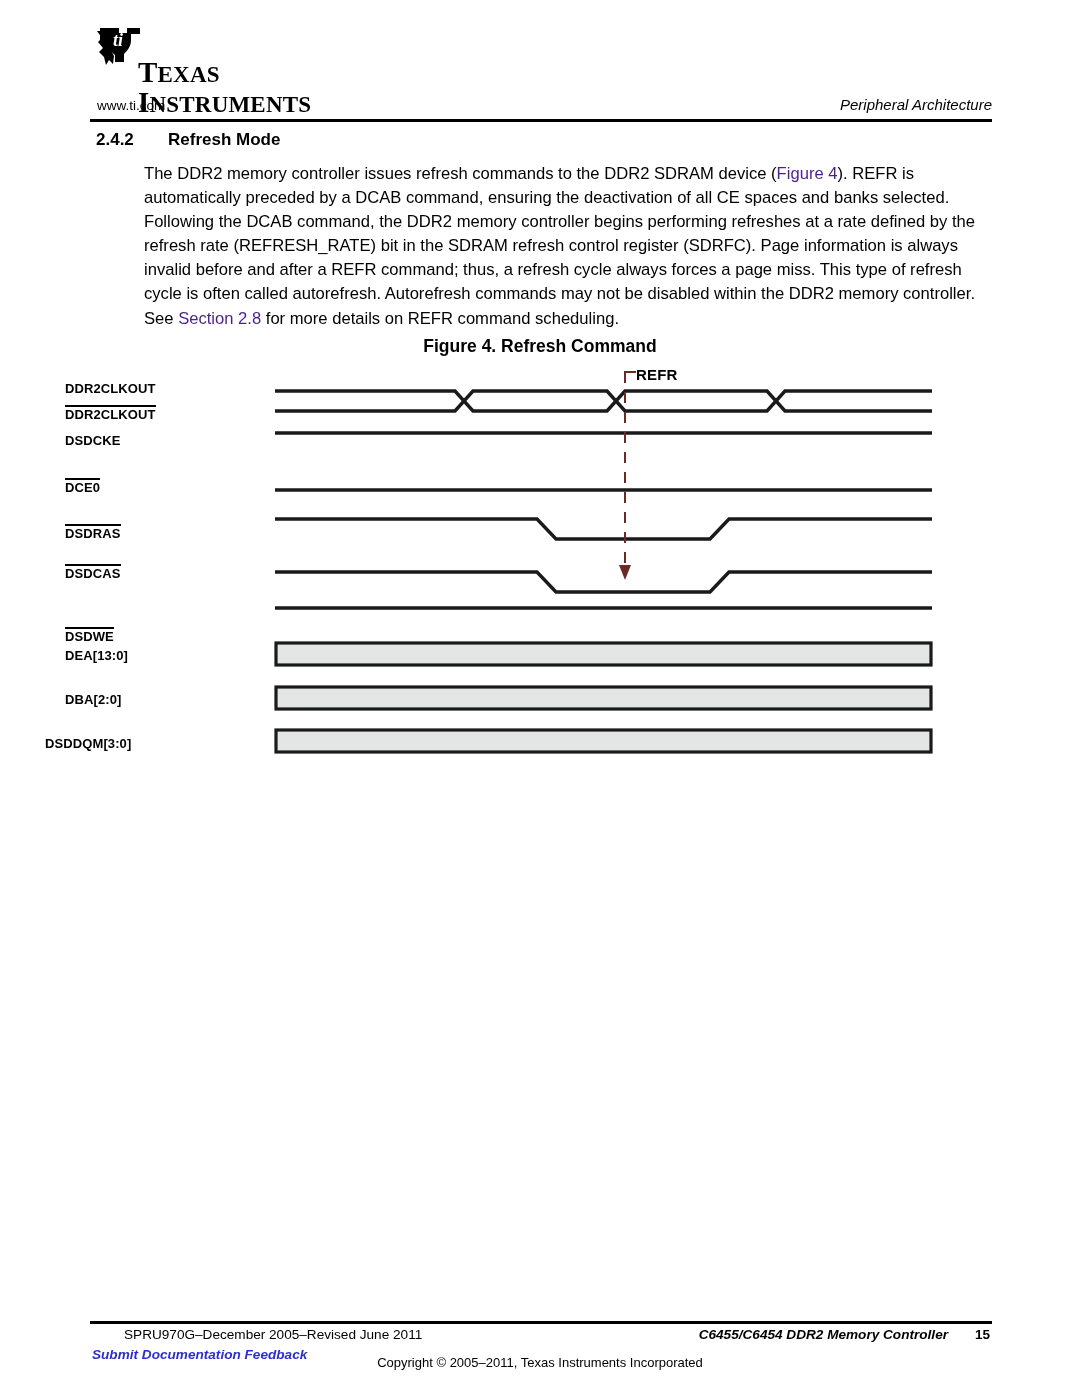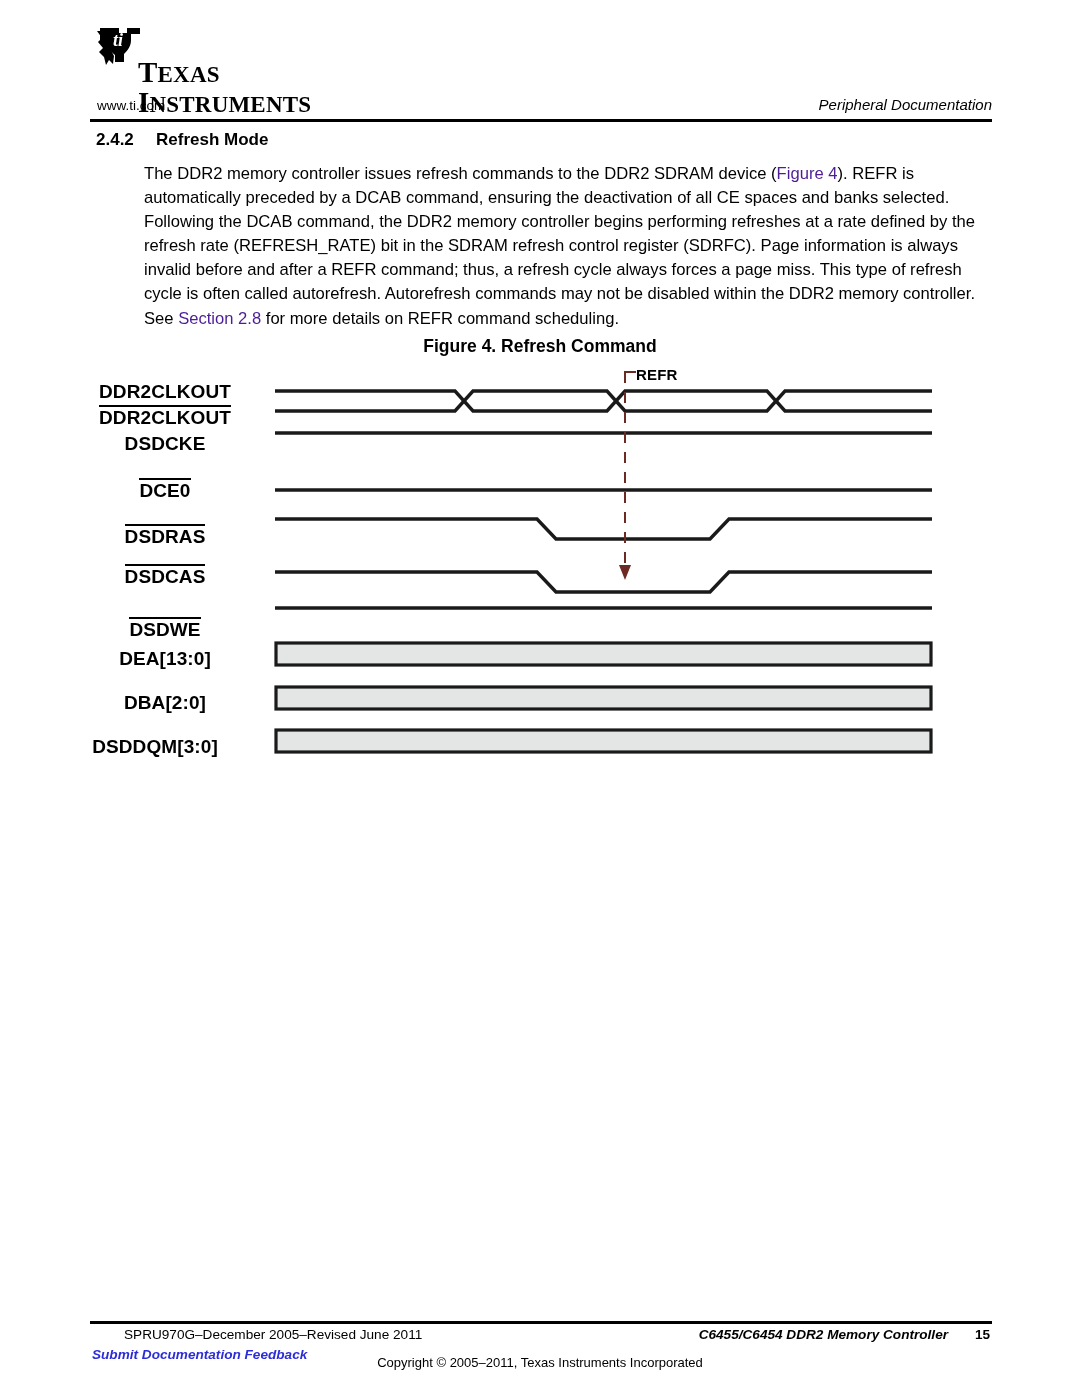--- a/index.html
+++ b/index.html
@@ -80,21 +80,21 @@
   
   .sec-num {
     position: absolute;
     left: 96px;
     top: 130px;
     font-size: 17px;
     font-weight: bold;
   }
   .sec-title {
     position: absolute;
-    left: 156px;
+    left: 168px;
     top: 130px;
     font-size: 17px;
     font-weight: bold;
   }
 
   
   .body-par {
     position: absolute;
     left: 144px;
     top: 162px;
@@ -122,22 +122,22 @@
   
   .figure {
     position: absolute;
     left: 0px;
     top: 360px;
     width: 1080px;
     height: 420px;
   }
   .sig-label {
     position: absolute;
-    text-align: center;
-    font-size: 19px;
+    text-align: left;
+    font-size: 13px;
     font-weight: bold;
     white-space: nowrap;
     letter-spacing: 0.1px;
   }
   .ovl {
     border-top: 2px solid #000;
     padding-top: 0px;
     display: inline-block;
     line-height: 1.18;
   }
@@ -216,21 +216,21 @@
                L2,28 L6,24 L1,18 L5,14 Z" fill="#000"></path>
       <text x="16" y="22" font-family="Liberation Serif, serif" font-style="italic" font-weight="bold" font-size="18" fill="#ffffff">ti</text>
     </svg>
     <div class="logo-text">
       <div class="logo-line"><span class="cap">T</span><span>EXAS</span></div>
       <div class="logo-line"><span class="cap">I</span><span>NSTRUMENTS</span></div>
     </div>
   </div>
 
   <div class="hdr-left">www.ti.com</div>
-  <div class="hdr-right">Peripheral Documentation</div>
+  <div class="hdr-right">Peripheral Architecture</div>
   <div class="hdr-rule"></div>
 
   <div class="sec-num">2.4.2</div>
   <div class="sec-title">Refresh Mode</div>
 
   <div class="body-par"><span>The DDR2 memory controller issues refresh commands to the DDR2 SDRAM device (</span><span class="lnk">Figure 4</span><span>). REFR is automatically preceded by a DCAB command, ensuring the deactivation of all CE spaces and banks selected. Following the DCAB command, the DDR2 memory controller begins performing refreshes at a rate defined by the refresh rate (REFRESH_RATE) bit in the SDRAM refresh control register (SDRFC). Page information is always invalid before and after a REFR command; thus, a refresh cycle always forces a page miss. This type of refresh cycle is often called autorefresh. Autorefresh commands may not be disabled within the DDR2 memory controller. See </span><span class="lnk">Section 2.8</span><span> for more details on REFR command scheduling.</span></div>
 
   <div class="fig-caption">Figure 4. Refresh Command</div>
 
   <div class="figure">
@@ -246,21 +246,21 @@
     </div>
     <div class="sig-label" style="left:65px; top:118px; width:200px;">
       <span class="ovl">DCE0</span>
     </div>
     <div class="sig-label" style="left:65px; top:164px; width:200px;">
       <span class="ovl">DSDRAS</span>
     </div>
     <div class="sig-label" style="left:65px; top:204px; width:200px;">
       <span class="ovl">DSDCAS</span>
     </div>
-    <div class="sig-label" style="left:65px; top:257px; width:200px;">
+    <div class="sig-label" style="left:65px; top:267px; width:200px;">
       <span class="ovl">DSDWE</span>
     </div>
     <div class="sig-label" style="left:65px; top:288px; width:200px;">
       <span>DEA[13:0]</span>
     </div>
     <div class="sig-label" style="left:65px; top:332px; width:200px;">
       <span>DBA[2:0]</span>
     </div>
     <div class="sig-label" style="left:45px; top:376px; width:220px;">
       <span>DSDDQM[3:0]</span>

